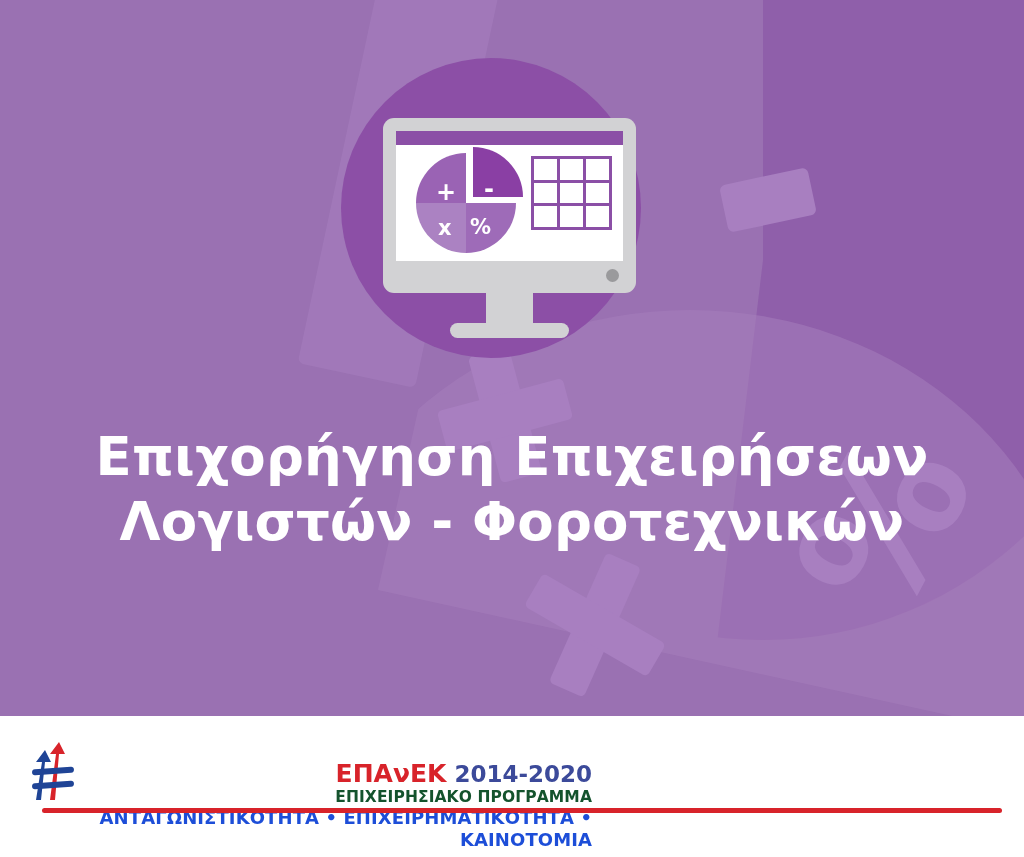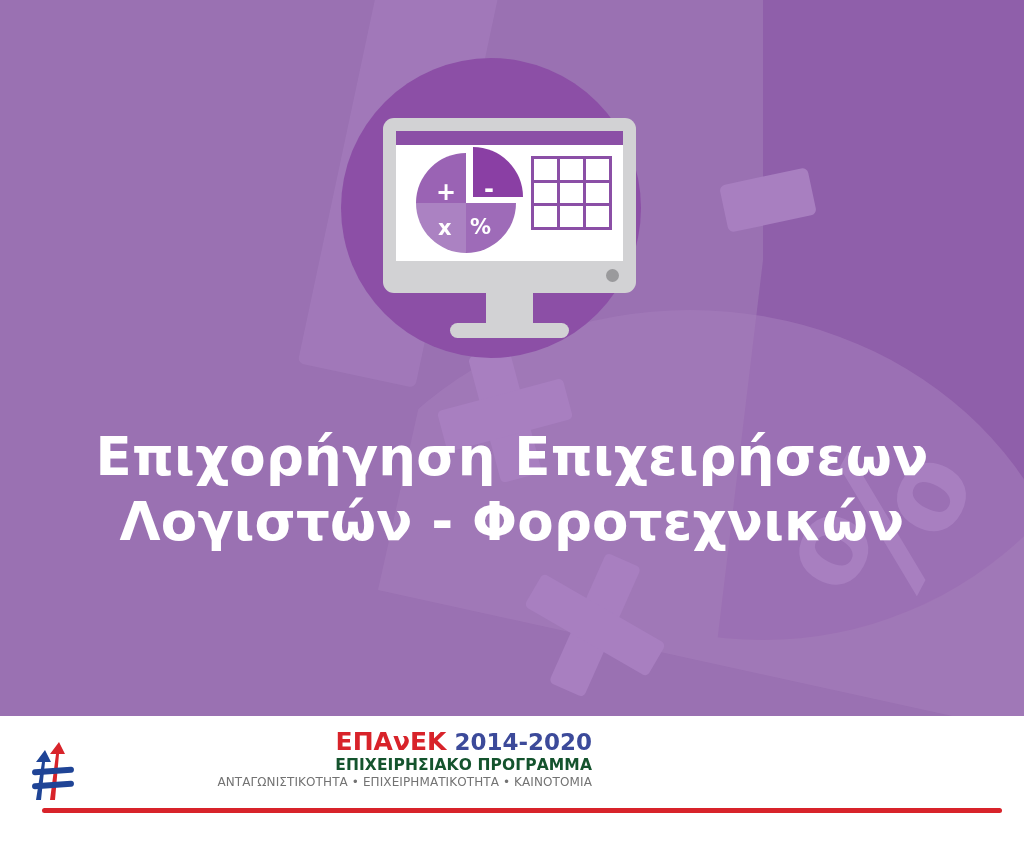--- a/index.html
+++ b/index.html
@@ -140,27 +140,28 @@
   
   .footer{
     position:absolute;left:0;top:716px;width:1024px;height:141px;background:#fff;
   }
   .epanek{position:absolute;left:30px;top:12px;width:560px;height:80px;}
   .epanek-arrows{position:absolute;left:0;top:12px;width:62px;height:62px;}
   .epanek-text{position:absolute;left:62px;top:0;width:500px;text-align:right;}
   .epanek-l1{
     font-size:23px;line-height:1.12;color:#3c4a9a;font-weight:bold;
     font-family:"DejaVu Sans","Liberation Sans",sans-serif;
+    margin-top:32px;
   }
   .epanek-l1 b{color:#d8232a;font-size:25px;}
   .epanek-l2{
     font-size:15.5px;line-height:1.2;color:#14532d;font-weight:bold;letter-spacing:.1px;
   }
   .epanek-l3{
-    font-size:12px;line-height:1.25;color:#737373;font-weight:normal;letter-spacing:.1px;
+    font-size:18px;line-height:1.25;color:#1d4ed8;font-weight:bold;letter-spacing:.1px;
   }
   .red-rule{
     position:absolute;left:42px;top:92px;width:960px;height:5px;background:#d8232a;border-radius:3px;
   }
 </style>
 </head>
 <body>
 
 <div class="poster">
 

